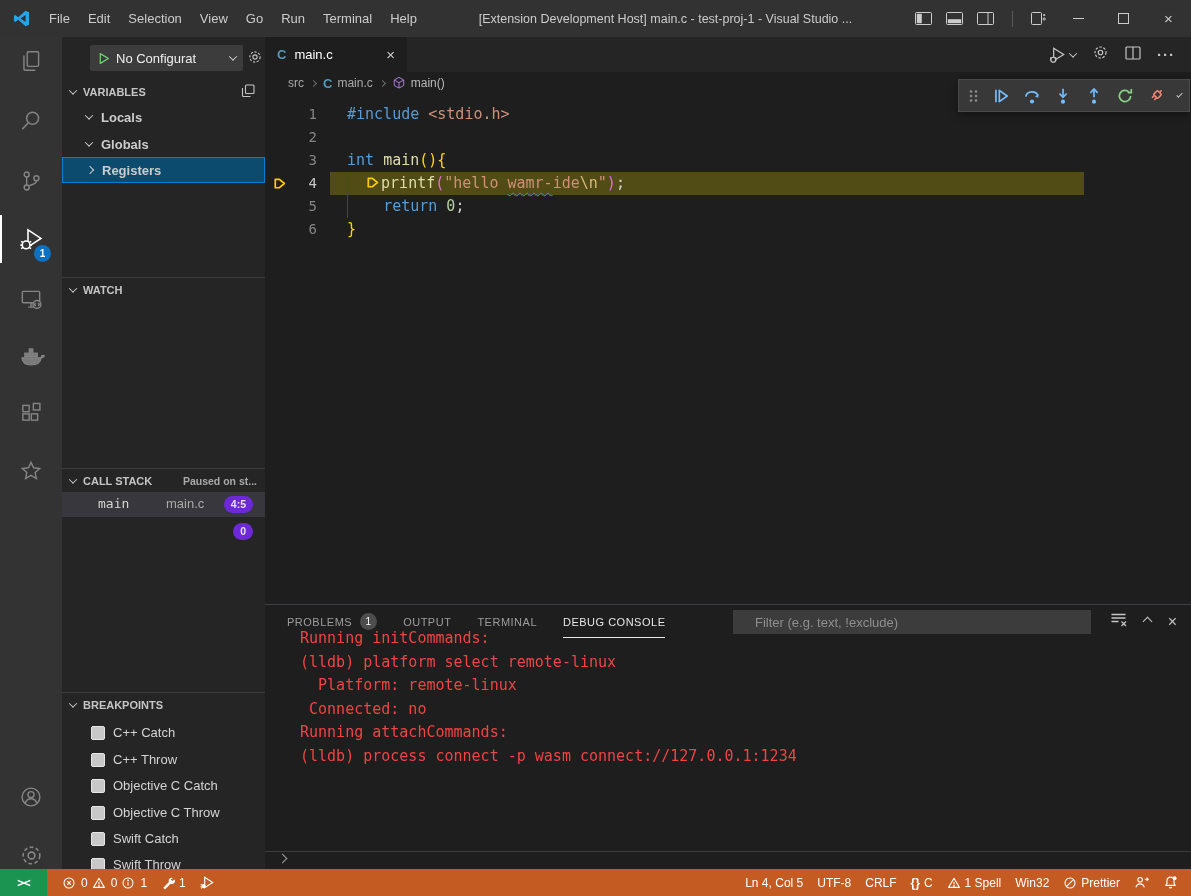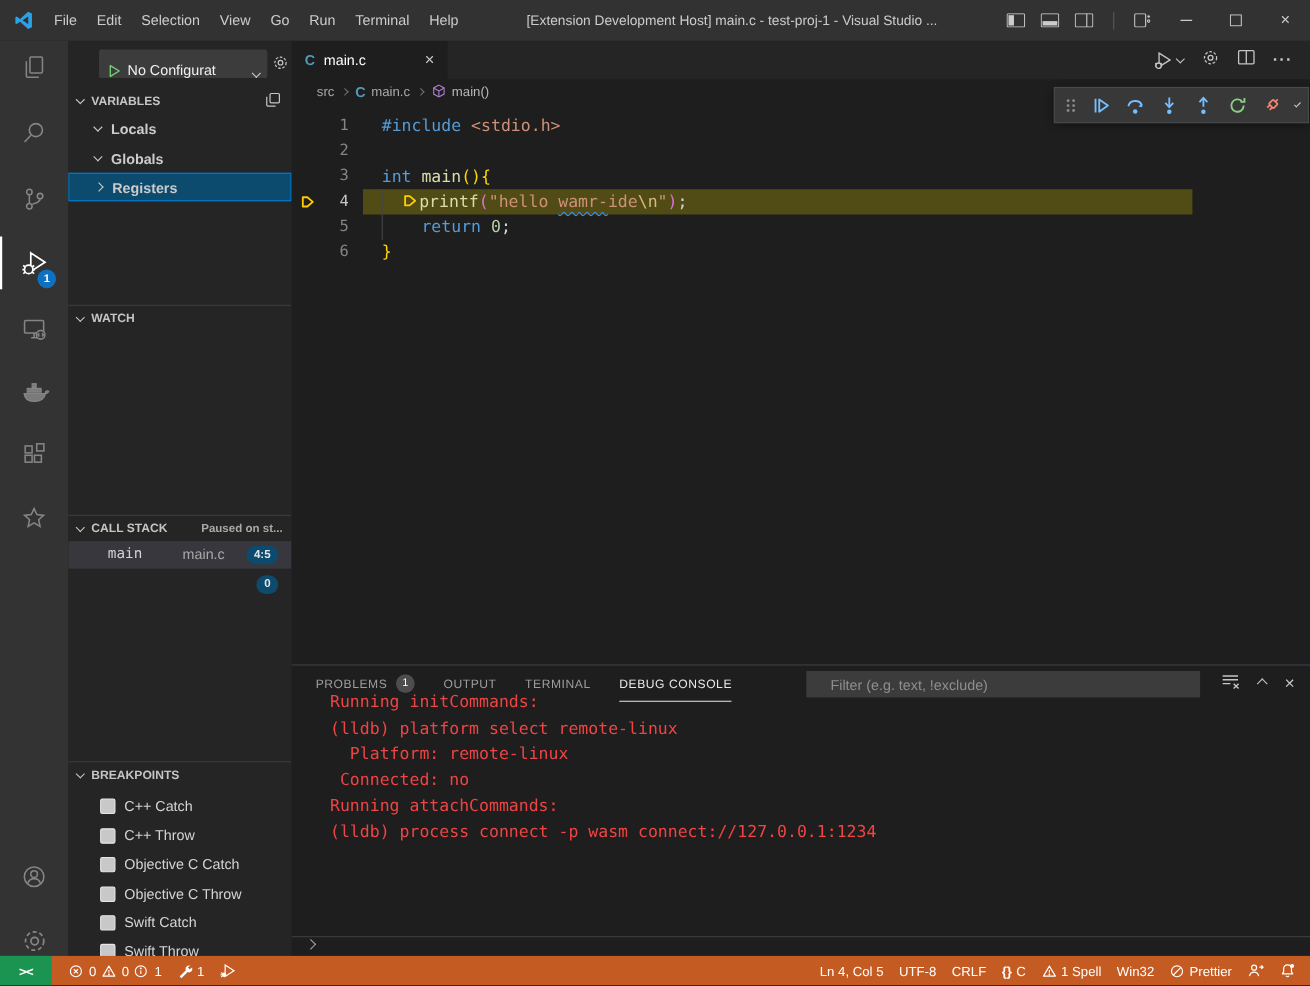--- a/index.html
+++ b/index.html
@@ -20,36 +20,36 @@
 
   
   .activitybar{position:absolute;top:37px;left:0;width:62px;height:832px;background:#333333;z-index:20}
   .ab-item{position:absolute;left:0;width:62px;height:48px;display:flex;align-items:center;justify-content:center;color:#858585}
   .ab-item.active{color:#ffffff;border-left:2px solid #ffffff}
   .ab-item svg{stroke:currentColor}
   .ab-badge{position:absolute;right:11px;bottom:1px;min-width:17px;height:17px;border-radius:9px;background:#0e70c0;color:#fff;font-size:10px;font-weight:bold;display:flex;align-items:center;justify-content:center}
 
   
   .sidebar{position:absolute;top:37px;left:62px;width:203px;height:832px;background:#252526;overflow:hidden;z-index:10}
-  .config-select{position:absolute;left:28px;top:8px;width:153px;height:26px;background:#3c3c3c;border-radius:2px;display:flex;align-items:flex-end;padding:0 7px;gap:6px}
+  .config-select{position:absolute;left:28px;top:8px;width:153px;height:26px;background:#3c3c3c;border-radius:2px;display:flex;align-items:center;padding:0 7px;gap:6px}
   .config-label{font-size:13px;color:#f0f0f0;white-space:nowrap;overflow:hidden;flex:1}
   .cfg-gear{position:absolute;left:185px;top:12px}
   .side-header{position:absolute;left:0;width:203px;height:24px;display:flex;align-items:center;font-size:11px;font-weight:bold;color:#c5c5c5;padding-left:8px;gap:7px}
   .sect-border{border-top:1px solid #3c3c3c}
   .chev{display:inline-block;width:6px;height:6px;border-right:1.4px solid currentColor;border-bottom:1.4px solid currentColor}
   .chev.down{transform:rotate(45deg) translate(-1px,-1px)}
   .chev.right{transform:rotate(-45deg)}
   .side-row{position:absolute;left:0;width:203px;height:26px;display:flex;align-items:center;font-size:13px;font-weight:bold;color:#cccccc;padding-left:24px;gap:9px}
   .side-row.selected{background:#0c4a6e;border:1px solid #007fd4}
   .hdr-status{margin-left:auto;padding-right:8px;font-size:10.5px;color:#a9a9a9;font-weight:bold;white-space:nowrap}
   .copy-icon{margin-left:auto;margin-right:10px}
   .frame-row{position:absolute;left:0;top:455px;width:203px;height:25px;background:#37373d;color:#d4d4d4}
   .frame-name{position:absolute;left:36px;top:4px;font:13px "DejaVu Sans Mono",monospace;color:#d4d4d4}
   .frame-file{position:absolute;left:104px;top:4px;font-size:13px;color:#a9a9a9}
-  .pill{background:#0c4a6e;border-radius:9px;padding:0 7px;font-size:10.5px;height:17px;line-height:17px;color:#e4e4e4;font-weight:bold}
+  .pill{background:#6d28d9;border-radius:9px;padding:0 7px;font-size:10.5px;height:17px;line-height:17px;color:#e4e4e4;font-weight:bold}
   .frame-pos{position:absolute;right:12px;top:4px}
   .thread-badge{position:absolute;right:12px;top:486px}
   .bp-row{display:flex;align-items:flex-end;height:26.4px;padding-left:29px;gap:8px;font-size:13px;color:#d4d4d4}
   .bp-box{width:14px;height:14px;background:#c8c8c8;border:1px solid #e6e6e6;border-radius:2px}
   #bp-rows{position:absolute;top:677px;left:0;right:0}
 
   
   .editor-region{position:absolute;top:37px;left:265px;width:926px;height:832px;background:#1e1e1e;z-index:5}
   .tabbar{position:absolute;top:0;left:0;right:0;height:35px;background:#252526;display:flex}
   .tab{width:142px;background:#1e1e1e;display:flex;align-items:center;padding:0 12px;gap:8px;font-size:13px;color:#ffffff}

